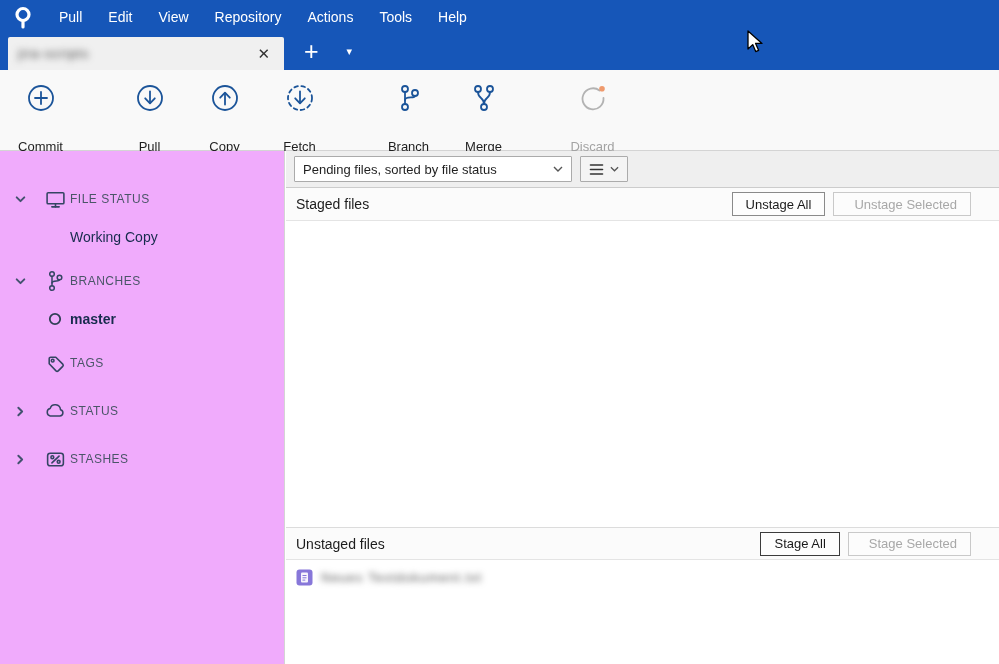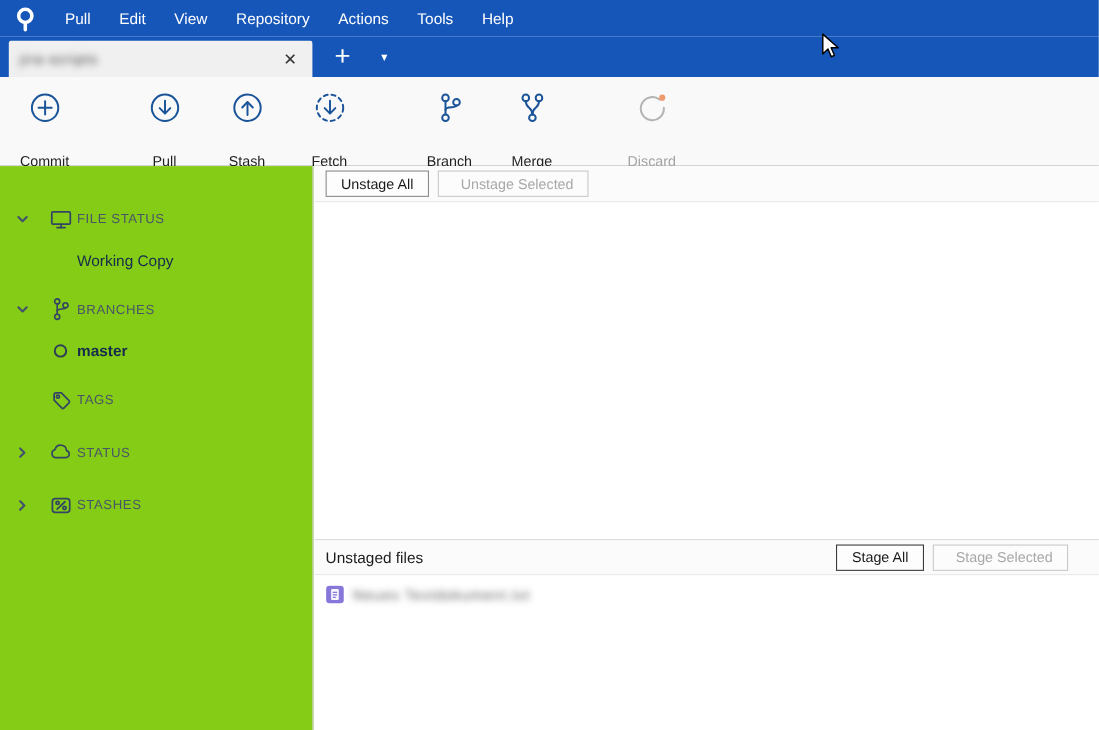--- a/index.html
+++ b/index.html
@@ -26,21 +26,21 @@
   .tb-btn { width:75px; margin-left:0; display:flex; flex-direction:column; align-items:center; color:#1b5499; cursor:default;gap:20px; }
   .tb-btn:first-child { margin-left:3px; }
   .tb-btn.group-start { margin-left:34px; }
   .tb-btn.disabled { color:#b3b3b3; }
   .tb-icon { height:30px; }
   .tb-label { margin-top:6px; font-size:13px; color:#1f1f1f; }
   .tb-btn.disabled .tb-label { color:#a3a3a3; }
   .tb-icon svg { display:block; }
 
   
-  .sidebar { position:absolute; top:151px; left:0; width:285px; height:513px; background:#84cc16;
+  .sidebar { position:absolute; top:151px; left:0; width:285px; height:513px; background:#f0abfc;
              border-right:1px solid #d4d4d4; padding-top:29px; color:#344563; }
   .sb-row { display:flex; align-items:center; height:38px; padding-left:14px; cursor:default; }
   .sb-chev { width:26px; display:flex; align-items:center; }
   .sb-icon { width:30px; display:flex; justify-content:center; align-items:center; }
   .sb-section-label { font-size:12px; letter-spacing:.5px; color:#4a5568; font-weight:500; }
   .sb-item-label { font-size:14px; color:#172b4d; }
   .sb-item-label.bold { font-weight:bold; }
   .mt6 { margin-top:6px; } .mt10 { margin-top:10px; }
 
   
@@ -122,21 +122,21 @@
     </div>
 
     <div class="tb-btn">
       <span class="tb-icon">
         <svg width="30" height="30" viewBox="0 0 30 30" fill="none" stroke="currentColor" stroke-width="1.8" stroke-linecap="round" stroke-linejoin="round">
           <circle cx="15" cy="15" r="12"></circle>
             <line x1="15" y1="21.5" x2="15" y2="10.5"></line>
             <polyline points="10.2,14.7 15,9.7 19.8,14.7"></polyline>
         </svg>
       </span>
-      <span class="tb-label">Stash</span>
+      <span class="tb-label">Copy</span>
     </div>
 
     <div class="tb-btn">
       <span class="tb-icon">
         <svg width="30" height="30" viewBox="0 0 30 30" fill="none" stroke="currentColor" stroke-width="1.8" stroke-linecap="round" stroke-linejoin="round">
           <circle cx="15" cy="15" r="12" stroke-dasharray="3.6 3.6"></circle>
             <line x1="15" y1="8.5" x2="15" y2="19.5"></line>
             <polyline points="10.2,15.3 15,20.3 19.8,15.3"></polyline>
         </svg>
       </span>
@@ -272,22 +272,41 @@
             <circle cx="13" cy="12.2" r="1.35"></circle>
             <line x1="6.6" y1="13.2" x2="13.4" y2="6.8"></line>
         </svg>
       </span>
       <span class="sb-section-label">STASHES</span>
     </div>
   </div>
 
   <div class="main">
 
+    <div class="filter-row">
+      <div class="dropdown wide">
+        <span>Pending files, sorted by file status</span>
+        <svg width="10" height="6" viewBox="0 0 10 6" fill="none" stroke="#555" stroke-width="1.4">
+            <polyline points="1,1 5,5 9,1"></polyline>
+          </svg>
+      </div>
+      <div class="dropdown small">
+        <svg width="15" height="13" viewBox="0 0 15 13" stroke="#333" stroke-width="1.6" stroke-linecap="round">
+            <line x1="1.5" y1="2" x2="13.5" y2="2"></line>
+            <line x1="1.5" y1="6.5" x2="13.5" y2="6.5"></line>
+            <line x1="1.5" y1="11" x2="13.5" y2="11"></line>
+          </svg>
+        <svg width="9" height="6" viewBox="0 0 10 6" fill="none" stroke="#555" stroke-width="1.4">
+            <polyline points="1,1 5,5 9,1"></polyline>
+          </svg>
+      </div>
+    </div>
 
     <div class="pane-header">
+      <span class="pane-title">Staged files</span>
       <span class="hdr-buttons">
         <button class="btn">Unstage All</button>
         <button class="btn disabled">Unstage Selected</button>
       </span>
     </div>
 
     <div class="staged-body"></div>
 
     <div class="pane-header bordered-top">
       <span class="pane-title">Unstaged files</span>

